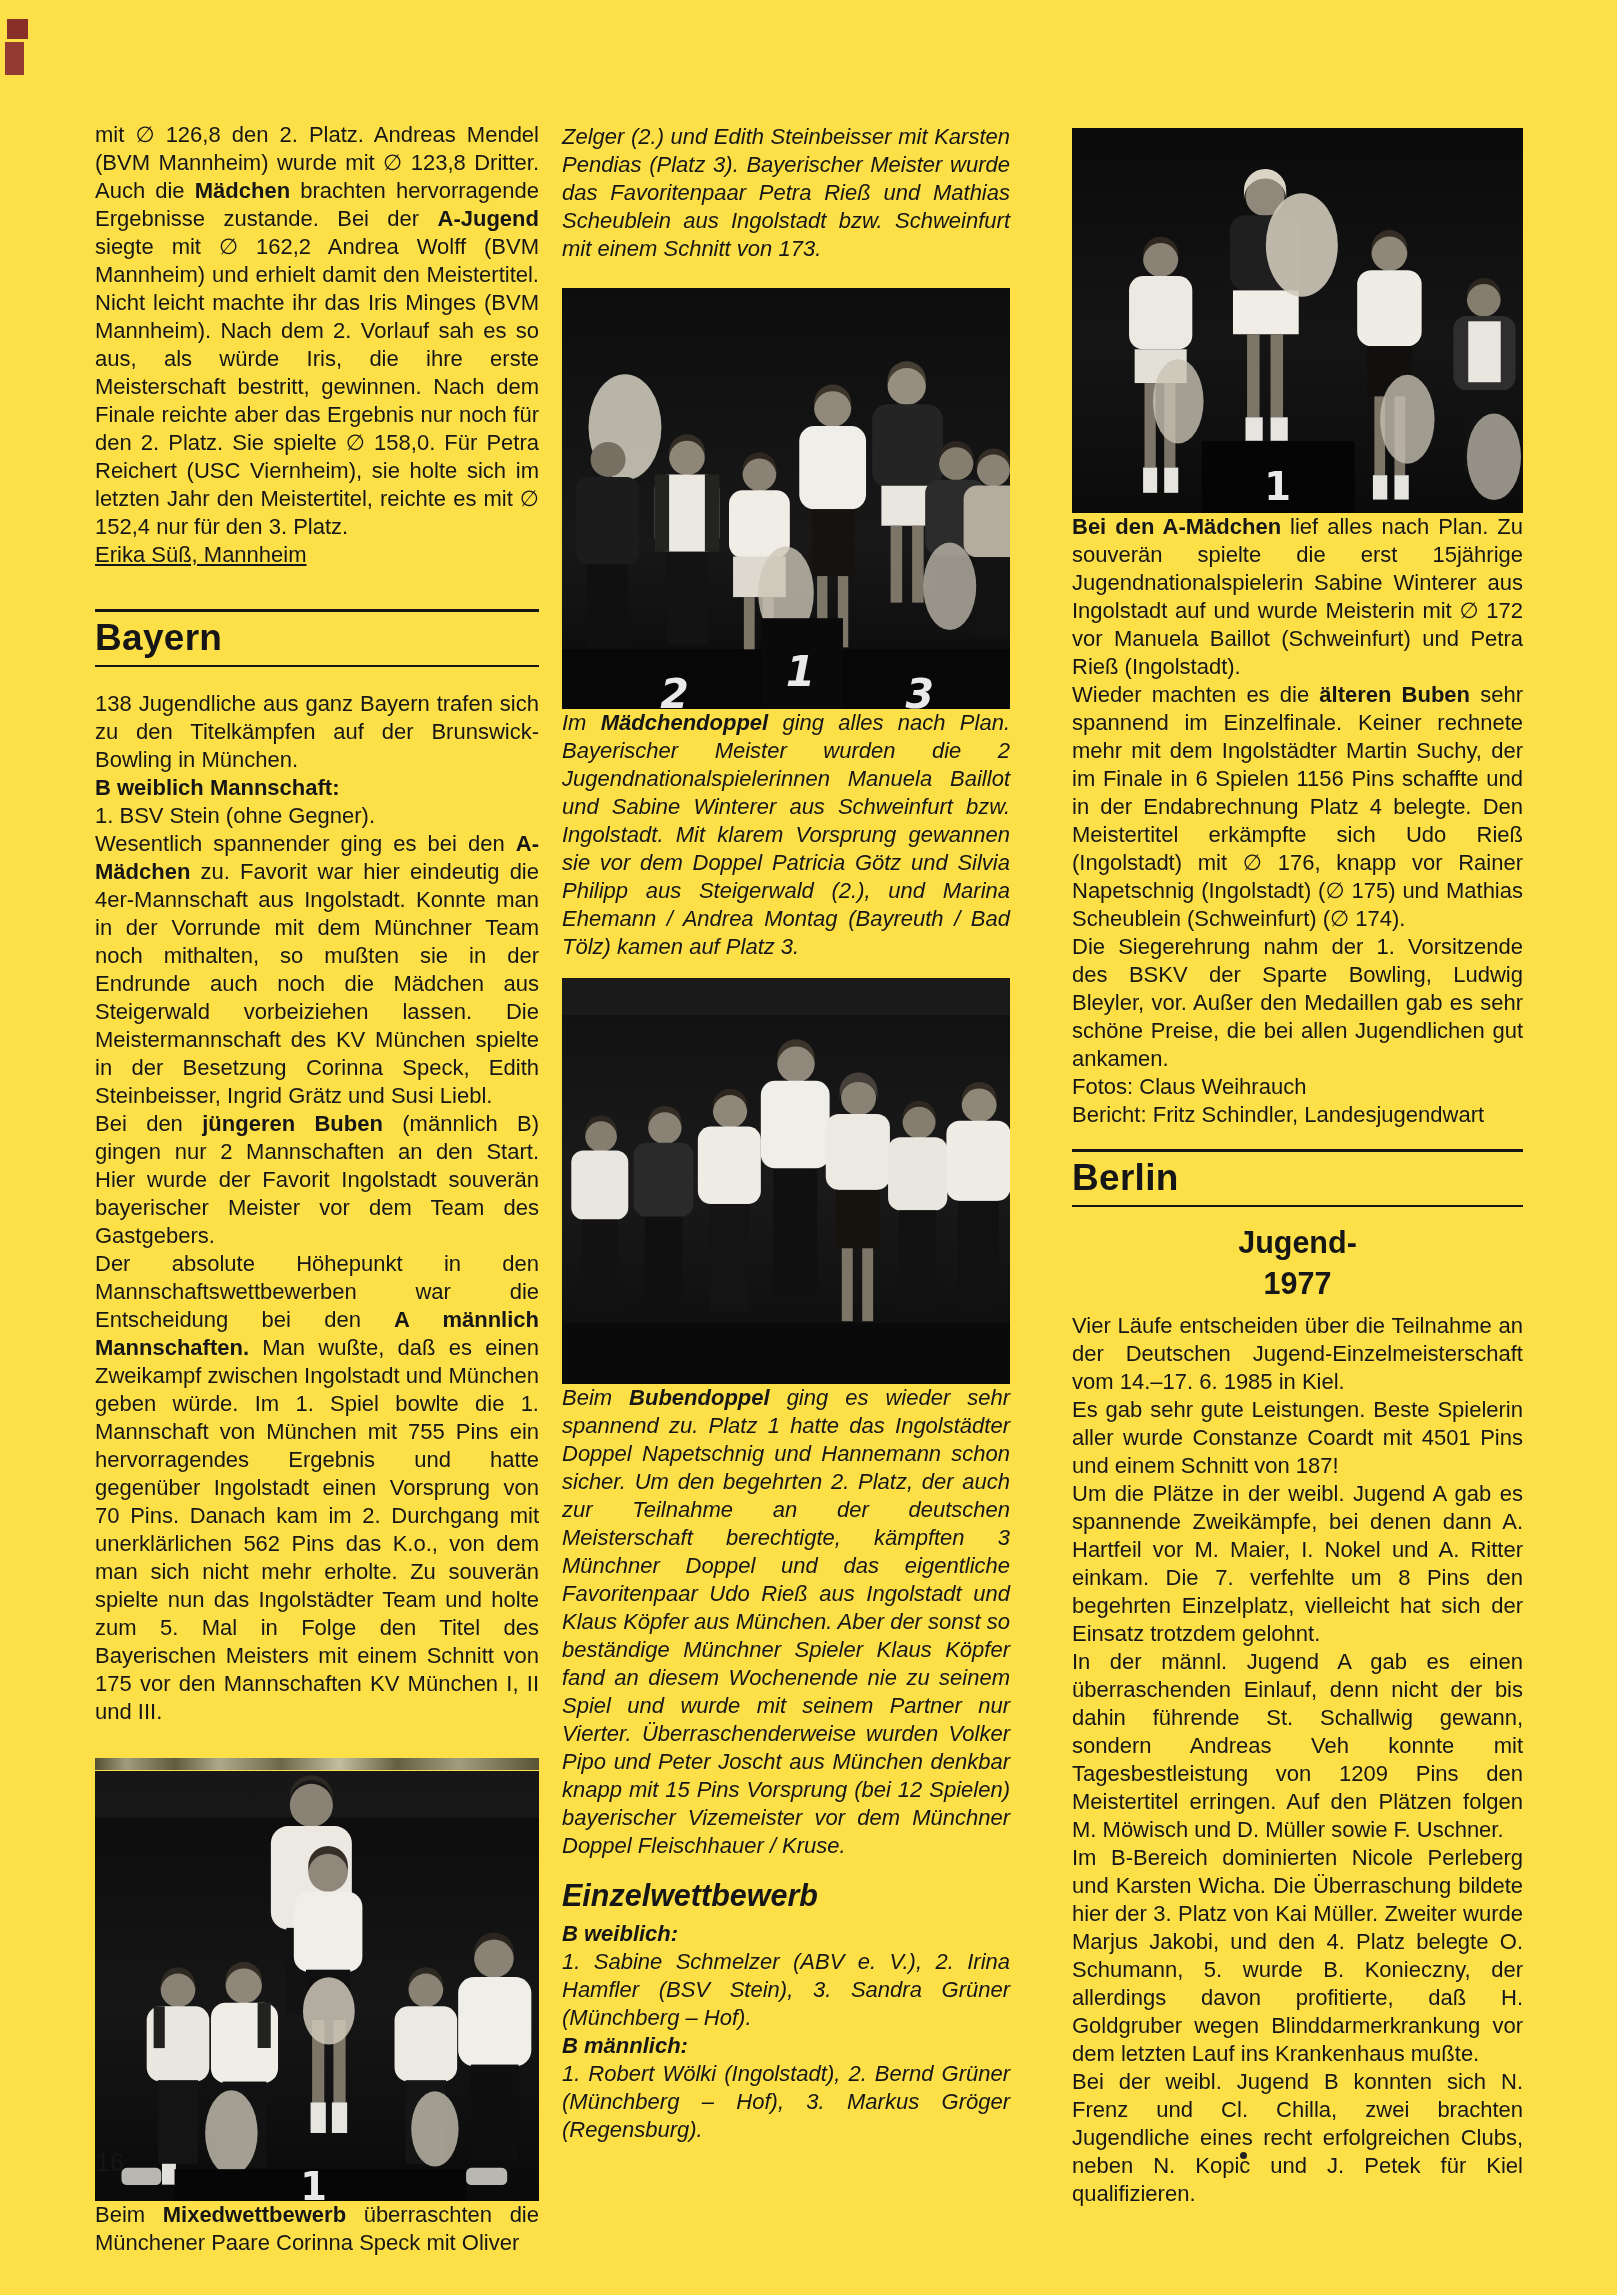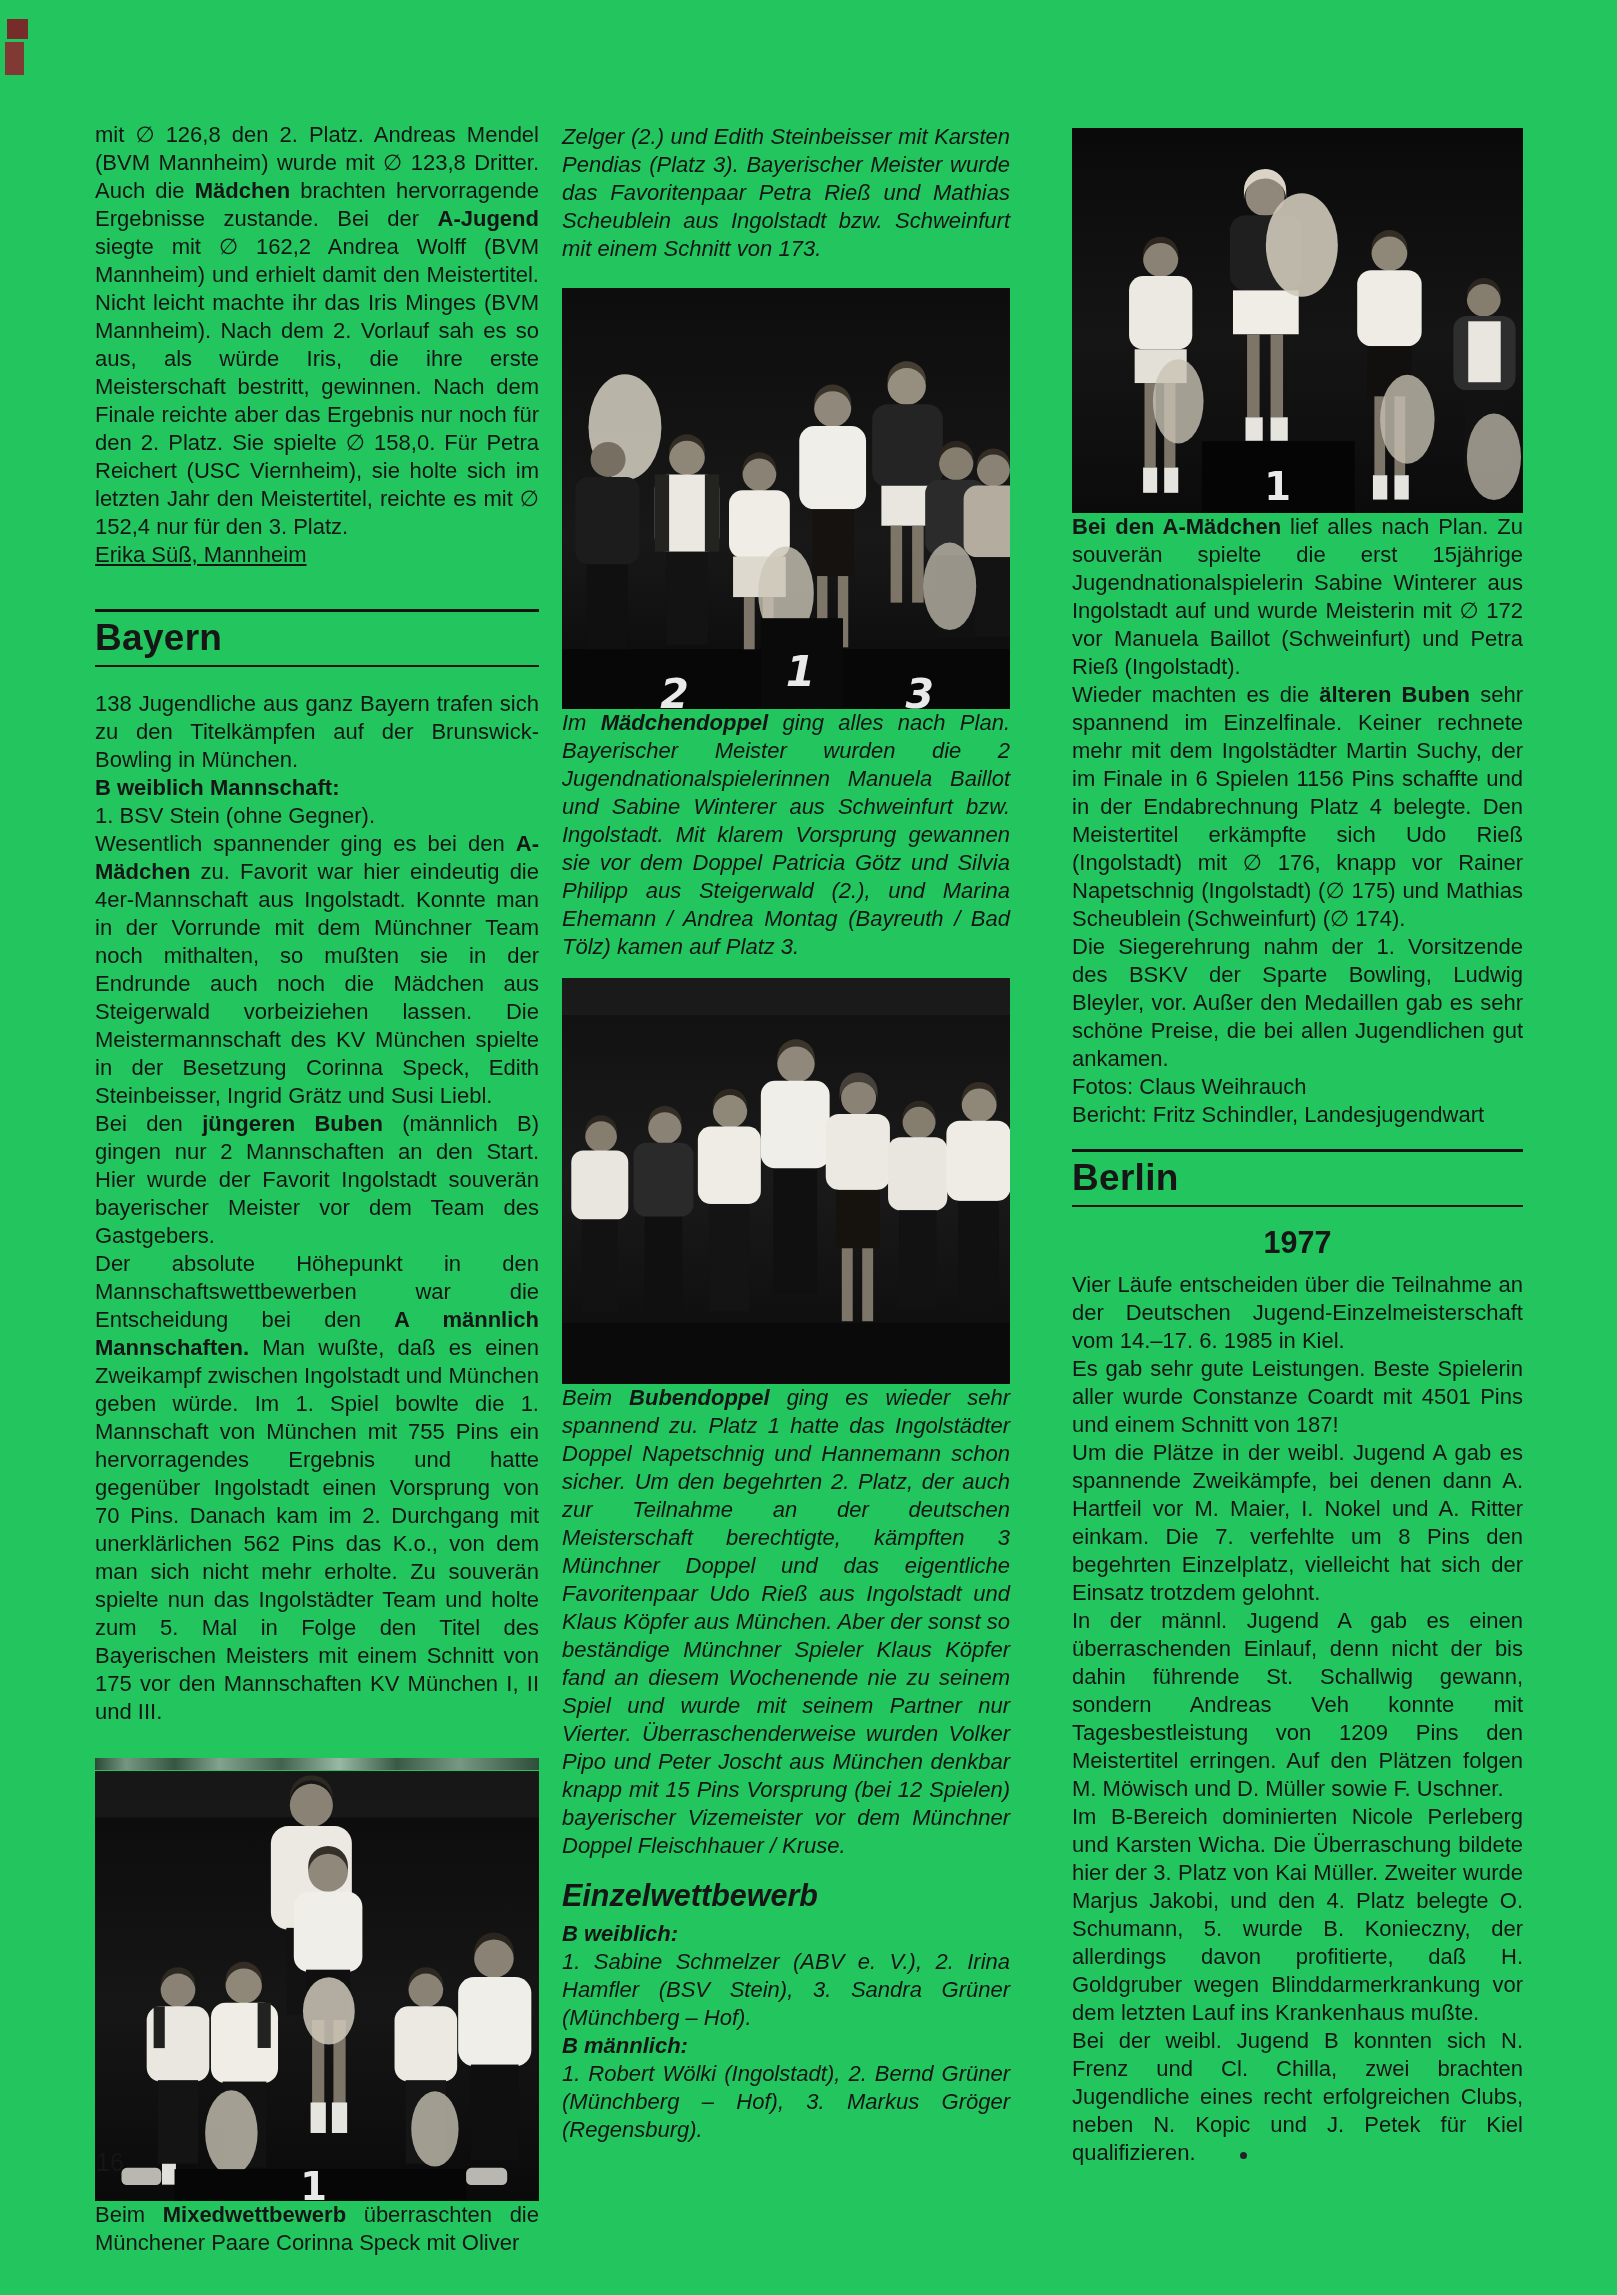--- a/index.html
+++ b/index.html
@@ -1,17 +1,17 @@
 <!DOCTYPE html>
 <html style="font-size:10.6px"><head>
 <meta charset="utf-8">
 <style>
   html,body{margin:0;padding:0;background:#4a4a4a;}
   .page{
-    position:relative;width:1618px;height:2295px;background:#22c55e;
+    position:relative;width:1618px;height:2295px;background:#fde047;
     font-family:"Liberation Sans",sans-serif;color:#161616;overflow:hidden;
   }
   .col{position:absolute;}
   .col-left {left:95px; top:121px; width:444px;}
   .col-mid  {left:562px; top:123px; width:448px;font-style:italic;}
   .col-right{left:1072px;top:128px; width:451px;}
 
   p.body{margin:0;font-size:22px;line-height:28px;text-align:justify;}
   p.body .b{font-weight:700;}
   .sig{text-align:right;padding-right:13.3px;margin-top:1.3px;text-decoration:underline;}
@@ -345,20 +345,21 @@
     <p class="body"><span>Wieder machten es die </span><span class="b">älteren Buben</span><span> sehr spannend im Einzelfinale. Keiner rechnete mehr mit dem Ingolstädter Martin Suchy, der im Finale in 6 Spielen 1156 Pins schaffte und in der Endabrechnung Platz 4 belegte. Den Meistertitel erkämpfte sich Udo Rieß (Ingolstadt) mit ∅ 176, knapp vor Rainer Napetschnig (Ingolstadt) (∅ 175) und Mathias Scheublein (Schweinfurt) (∅ 174).</span></p>
     <p class="body"><span>Die Siegerehrung nahm der 1. Vorsitzende des BSKV der Sparte Bowling, Ludwig Bleyler, vor. Außer den Medaillen gab es sehr schöne Preise, die bei allen Jugendlichen gut ankamen.</span></p>
     <p class="body"><span>Fotos: Claus Weihrauch</span></p>
     <p class="body"><span>Bericht: Fritz Schindler, Landesjugendwart</span></p>
 
     <div class="rule" style="margin-top:20px;"></div>
     <h1 class="sec">Berlin</h1>
     <div class="rule"></div>
 
     <div class="center-head">
+      <div>Jugend-</div>
       <div>1977</div>
     </div>
 
     <p class="body"><span>Vier Läufe entscheiden über die Teilnahme an der Deutschen Jugend-Einzelmeisterschaft vom 14.–17. 6. 1985 in Kiel.</span></p>
     <p class="body"><span>Es gab sehr gute Leistungen. Beste Spielerin aller wurde Constanze Coardt mit 4501 Pins und einem Schnitt von 187!</span></p>
     <p class="body"><span>Um die Plätze in der weibl. Jugend A gab es spannende Zweikämpfe, bei denen dann A. Hartfeil vor M. Maier, I. Nokel und A. Ritter einkam. Die 7. verfehlte um 8 Pins den begehrten Einzelplatz, vielleicht hat sich der Einsatz trotzdem gelohnt.</span></p>
     <p class="body"><span>In der männl. Jugend A gab es einen überraschenden Einlauf, denn nicht der bis dahin führende St. Schallwig gewann, sondern Andreas Veh konnte mit Tagesbestleistung von 1209 Pins den Meistertitel erringen. Auf den Plätzen folgen M. Möwisch und D. Müller sowie F. Uschner.</span></p>
     <p class="body"><span>Im B-Bereich dominierten Nicole Perleberg und Karsten Wicha. Die Überraschung bildete hier der 3. Platz von Kai Müller. Zweiter wurde Marjus Jakobi, und den 4. Platz belegte O. Schumann, 5. wurde B. Konieczny, der allerdings davon profitierte, daß H. Goldgruber wegen Blinddarmerkrankung vor dem letzten Lauf ins Krankenhaus mußte.</span></p>
     <p class="body"><span>Bei der weibl. Jugend B konnten sich N. Frenz und Cl. Chilla, zwei brachten Jugendliche eines recht erfolgreichen Clubs, neben N. Kopic und J. Petek für Kiel qualifizieren.</span></p>
   </div>

